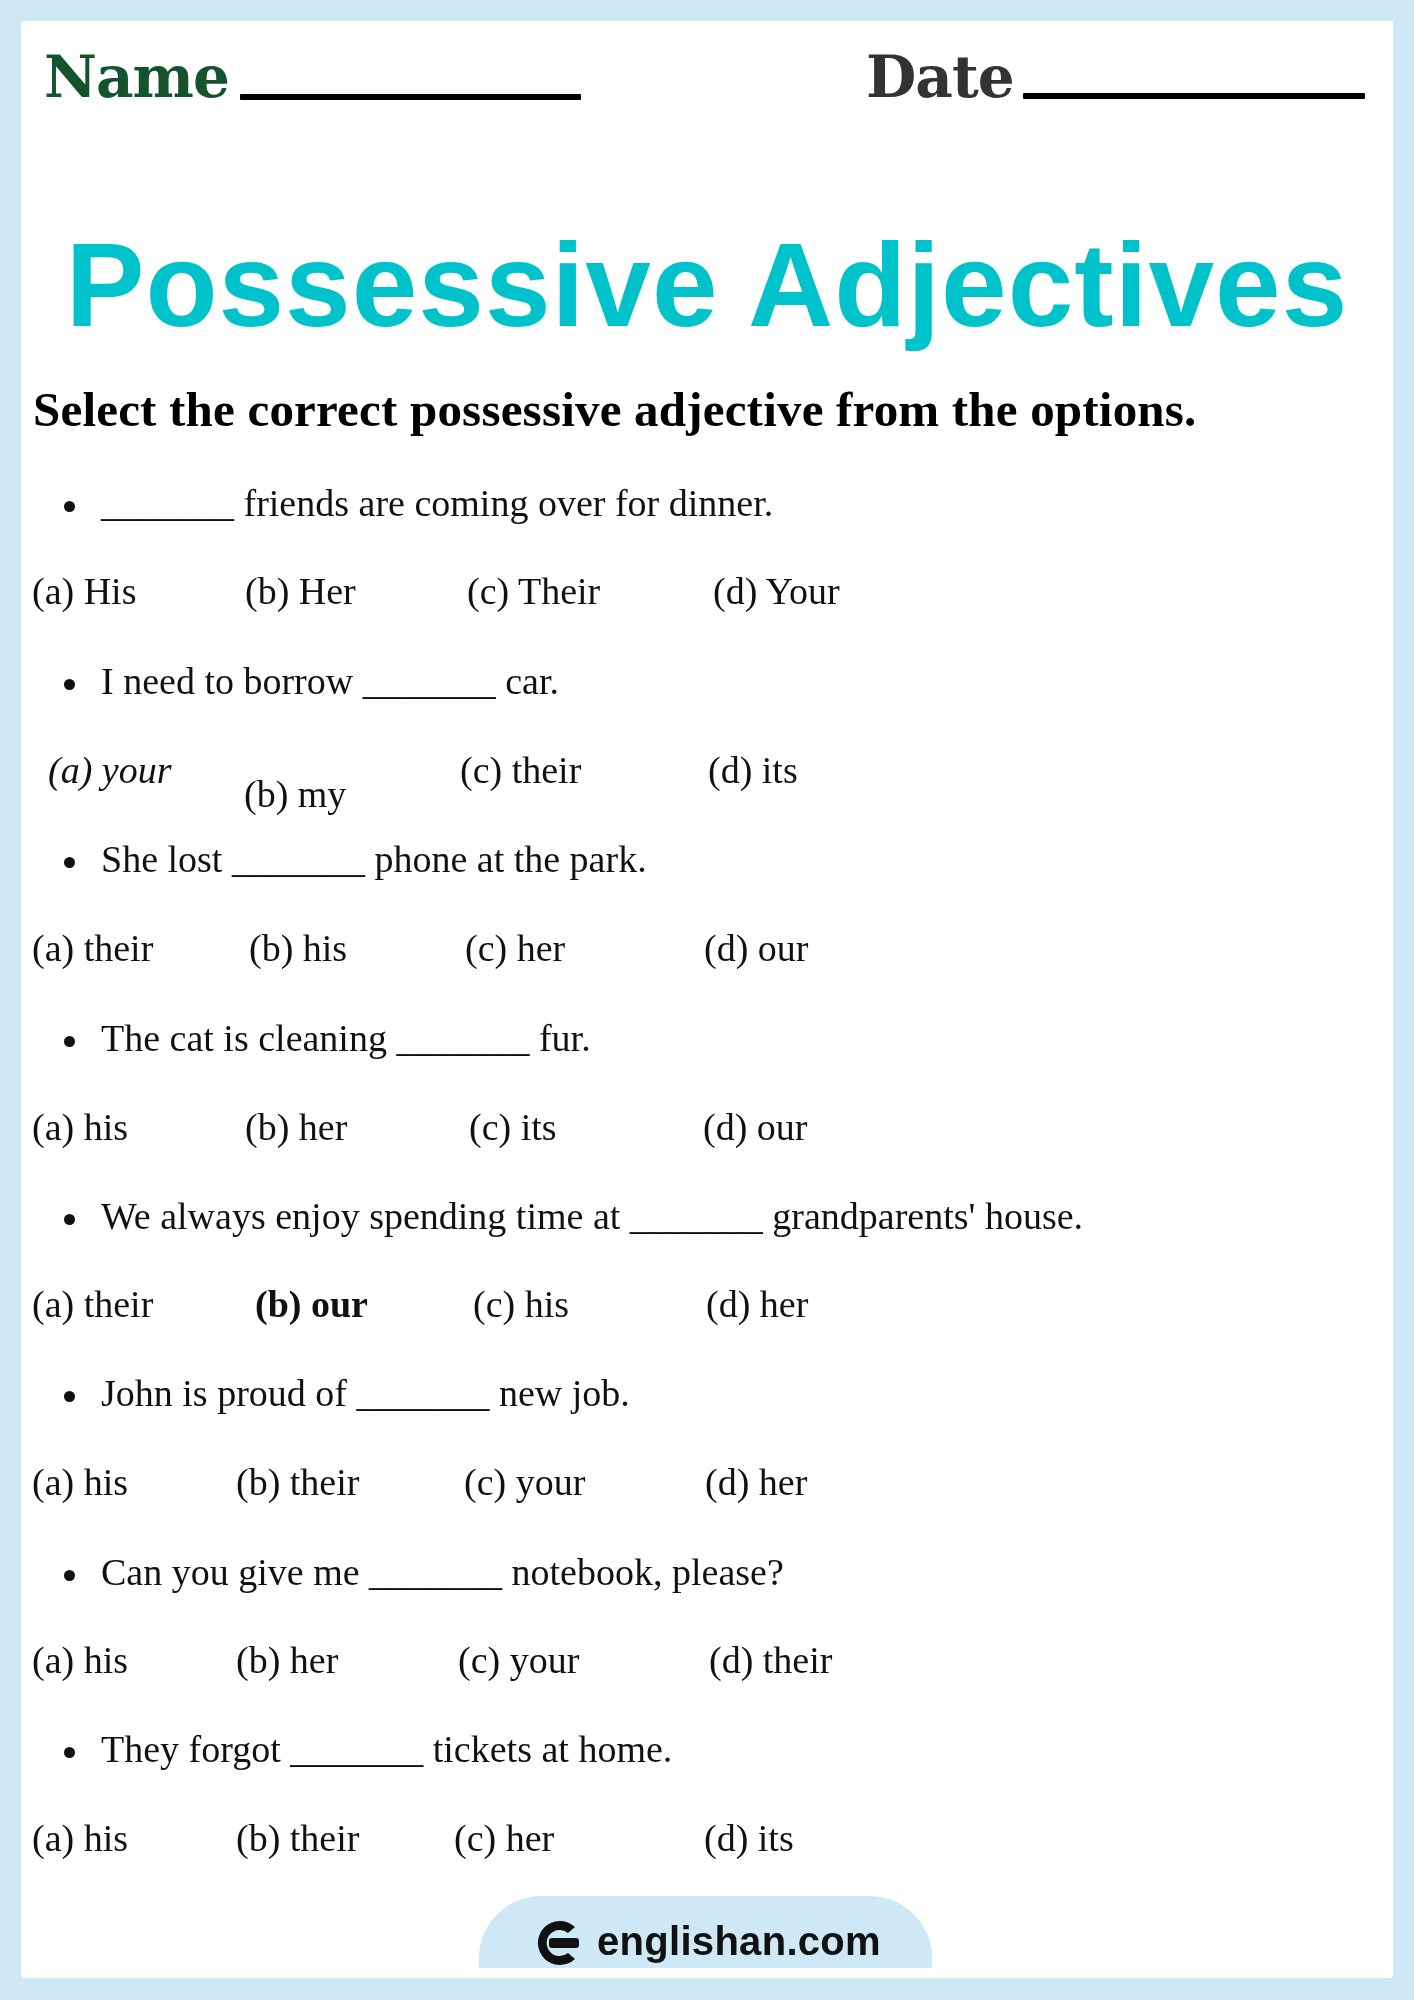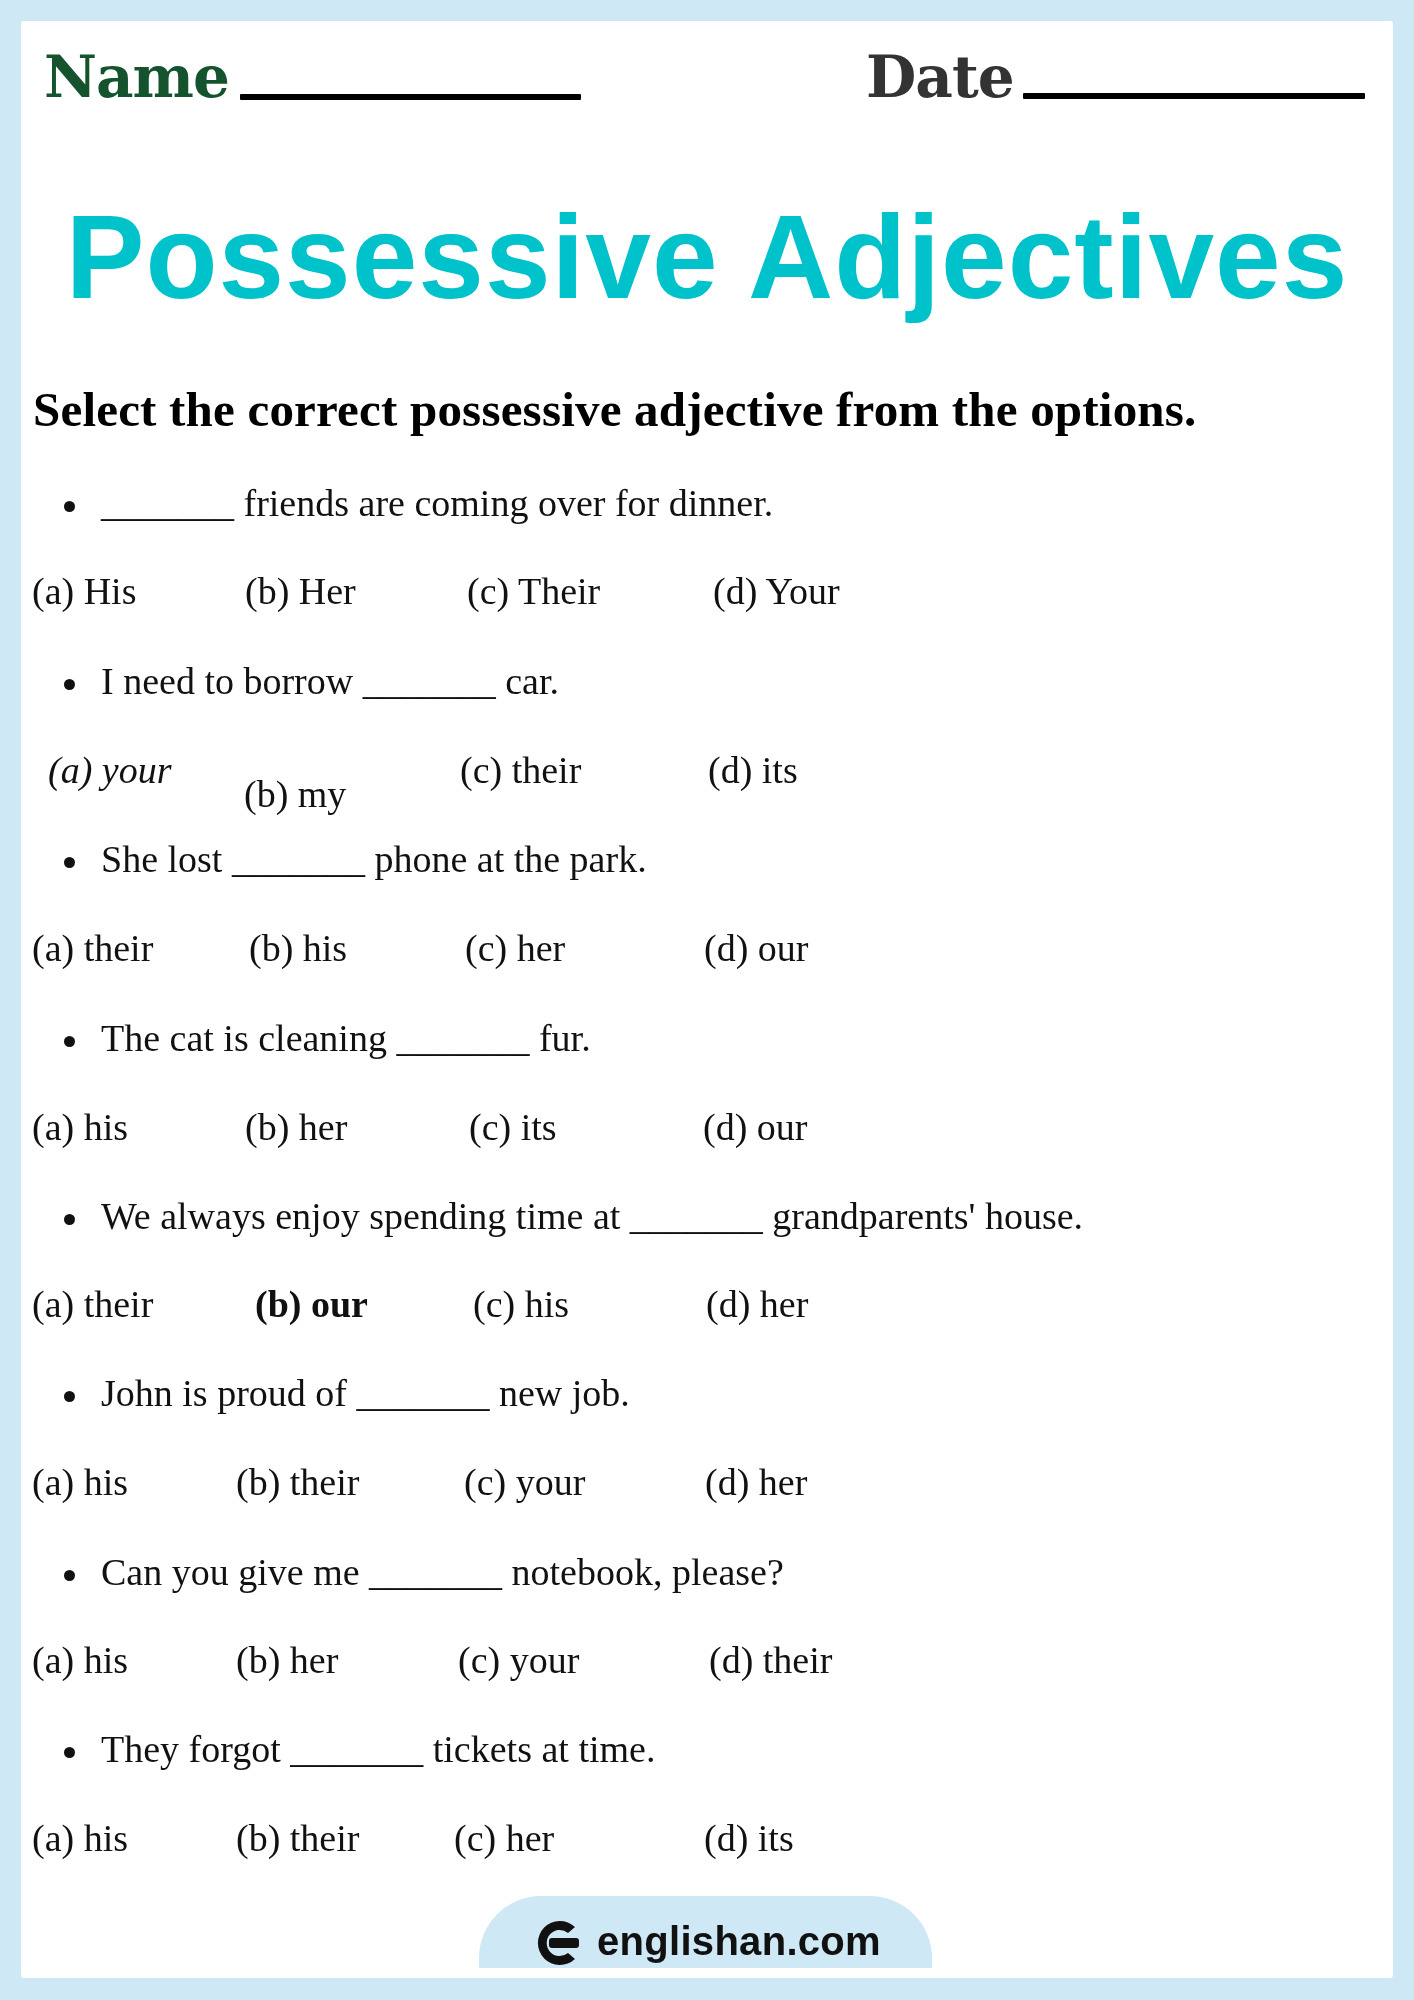--- a/index.html
+++ b/index.html
@@ -55,21 +55,21 @@
 <body style="background: rgb(207, 232, 246);">
 
 <div class="sheet"></div>
 
 <div class="abs label-head" style="left: 44px; top: 48px; color: #14532d;">Name</div>
 <div class="fill-line" style="left:240px; top:94px; width:341px;"></div>
 
 <div class="abs label-head" style="left: 866px; top: 48px; color: rgb(51, 51, 51);">Date</div>
 <div class="fill-line" style="left:1023px; top:93px; width:342px;"></div>
 
-<div class="title" id="title" style="color: rgb(0, 194, 203);">Possessive Adjectives</div>
+<div class="title" id="title" style="color: rgb(0, 194, 203); margin-top: 28px;">Possessive Adjectives</div>
 
 <div class="instruction">Select the correct possessive adjective from the options.</div>
 
 <div id="questions">
 
   <div class="q-row" style="top:484px;">
     <span class="bullet" style="top:17px;"></span>
     <span class="q-text">_______ friends are coming over for dinner.</span>
   </div>
   <div class="q-row" style="top:572px;">
@@ -140,21 +140,21 @@
   </div>
   <div class="q-row" style="top:1641px;">
     <span class="opt" style="left:32px;">(a) his</span>
     <span class="opt" style="left:236px;">(b) her</span>
     <span class="opt" style="left:458px;">(c) your</span>
     <span class="opt" style="left:709px;">(d) their</span>
   </div>
 
   <div class="q-row" style="top:1730px;">
     <span class="bullet" style="top:17px;"></span>
-    <span class="q-text">They forgot _______ tickets at time.</span>
+    <span class="q-text">They forgot _______ tickets at home.</span>
   </div>
   <div class="q-row" style="top:1819px;">
     <span class="opt" style="left:32px;">(a) his</span>
     <span class="opt" style="left:236px;">(b) their</span>
     <span class="opt" style="left:454px;">(c) her</span>
     <span class="opt" style="left:704px;">(d) its</span>
   </div>
 </div>
 
 <div class="footer-pill" id="footer-pill" style="background: rgb(207, 232, 246);">

